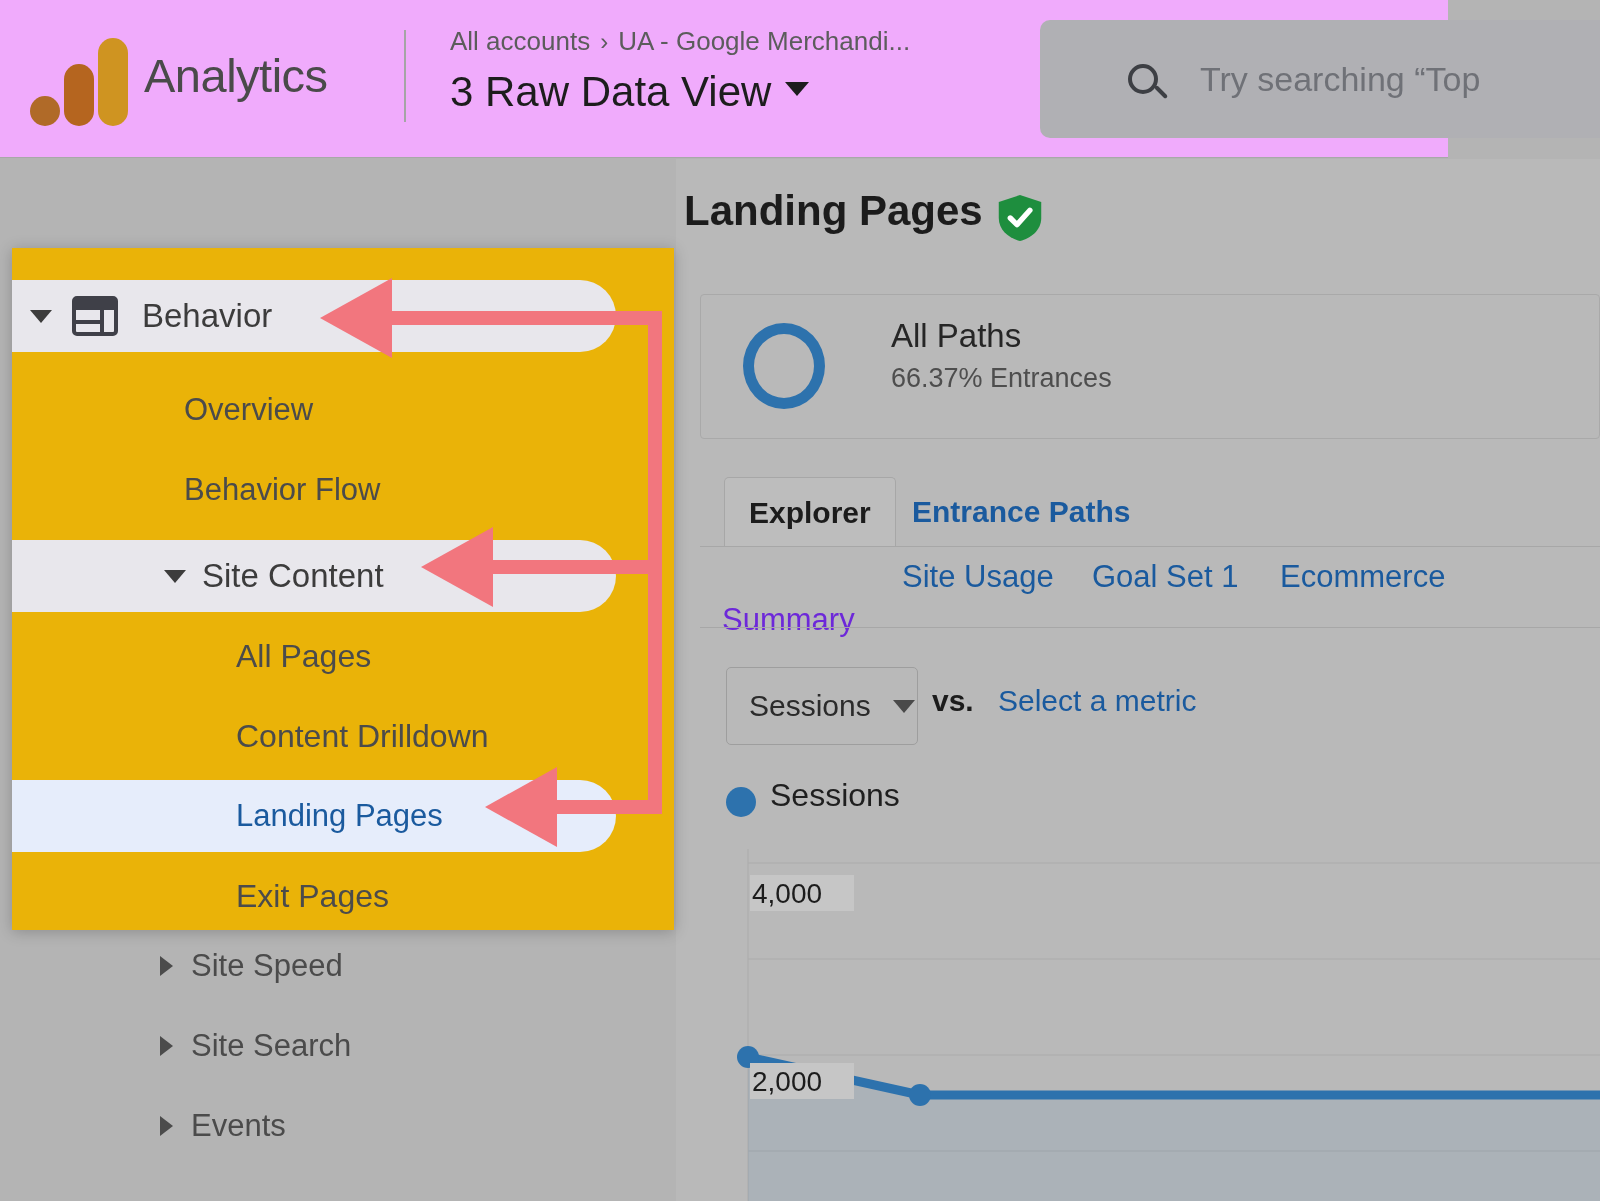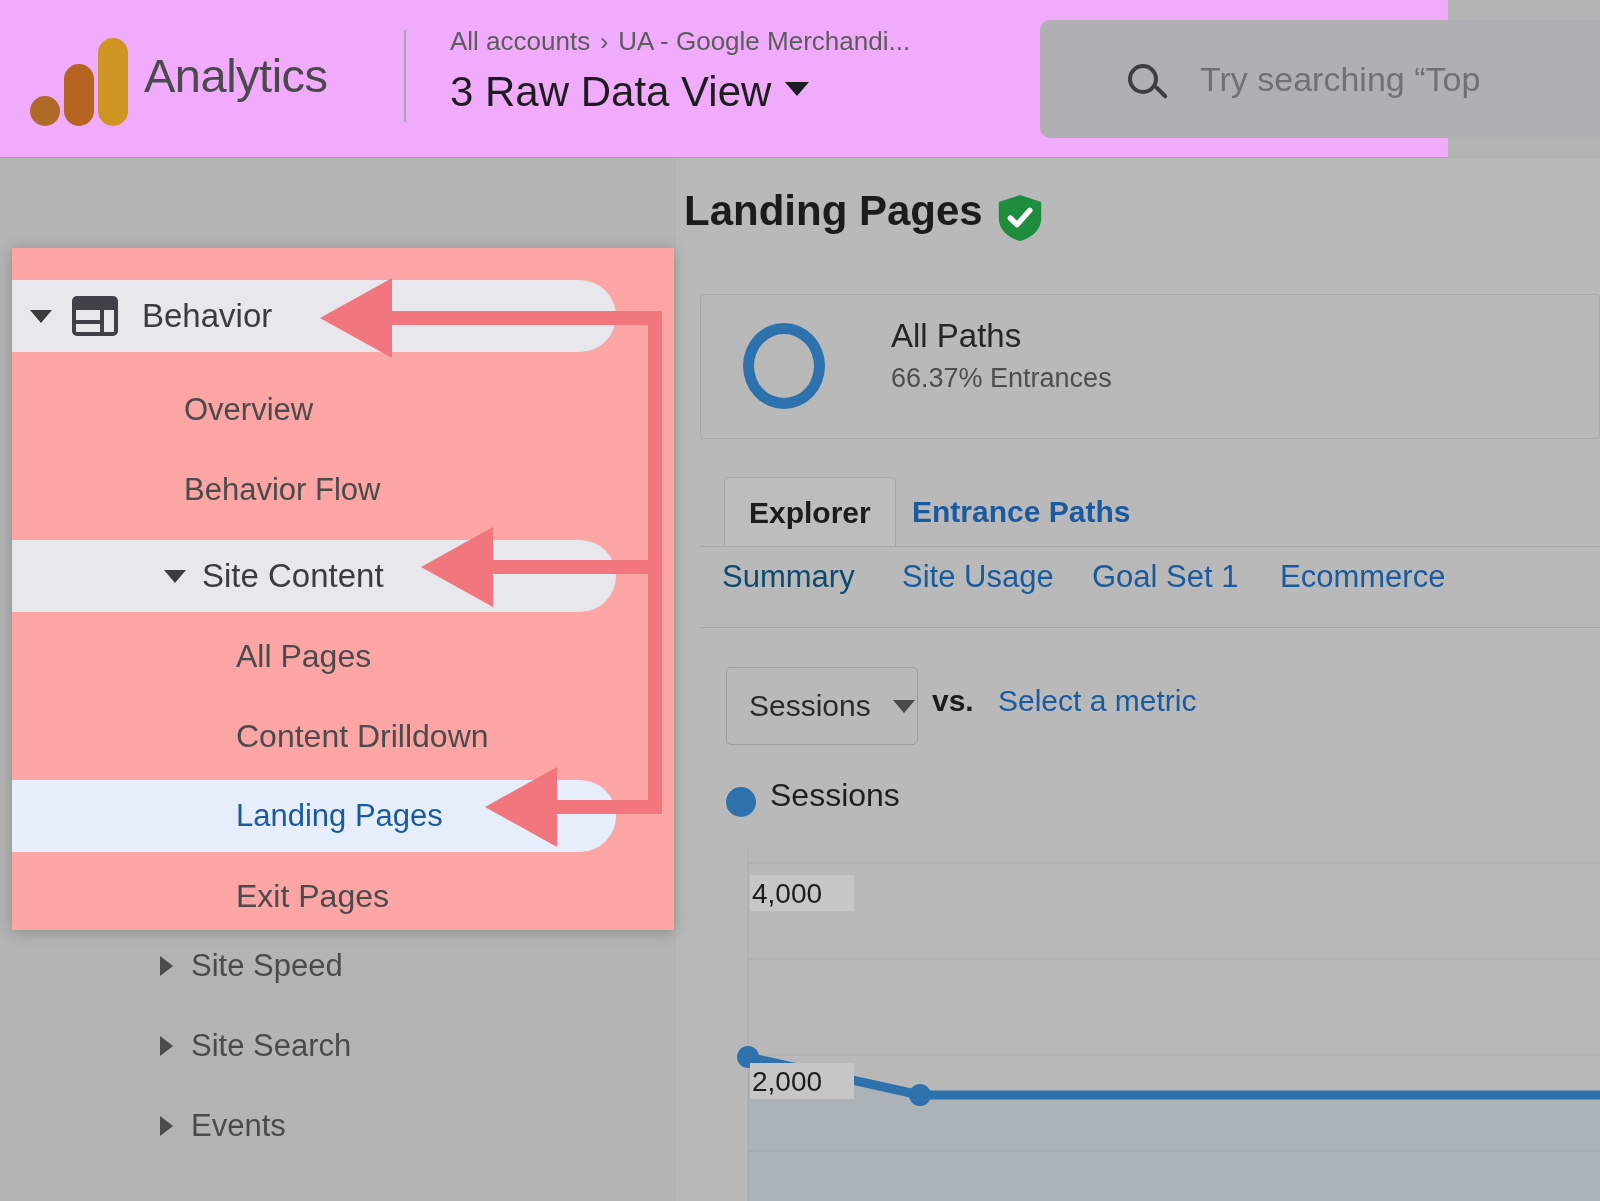--- a/index.html
+++ b/index.html
@@ -126,21 +126,21 @@
   #tab-explorer {
     left: 24px; padding: 0 24px;
     border: 1px solid #a7a7a7; border-bottom: none;
     border-top-left-radius: 5px; border-top-right-radius: 5px;
     background: #bdbdbd; color: #1c1c1c; font-weight: bold;
   }
   #tab-entrance { left: 212px; color: #1a5a9e; font-weight: bold; }
 
   #subtabs { position: absolute; left: 24px; top: 400px; height: 56px; }
   .subtab { position: absolute; top: 0; font-size: 31px; white-space: nowrap; }
-  #sub-summary   { left: 22px;  color: #0c4a6e; }
+  #sub-summary   { left: 22px;  color: #6d28d9; margin-top: 43px; }
   #sub-siteusage { left: 202px; color: #1a5a9e; }
   #sub-goalset   { left: 392px; color: #1a5a9e; }
   #sub-ecommerce { left: 580px; color: #1a5a9e; }
   #subtab-underline { position: absolute; left: 24px; top: 468px; width: 900px; height: 1px; background: #a7a7a7; }
 
   
   #metric-select {
     position: absolute; left: 50px; top: 508px; width: 192px; height: 78px;
     border: 1px solid #9e9e9e; border-radius: 5px;
     display: flex; align-items: center;
@@ -160,21 +160,21 @@
 
   
   #chart { position: absolute; left: 24px; top: 690px; width: 900px; height: 352px; overflow: hidden; }
   #chart svg { display: block; }
   .ylabel { font-size: 28px; fill: #1c1c1c; font-family: "Liberation Sans", sans-serif; }
   .ylabel-bg { fill: #c6c6c6; }
 
   
   #popup {
     position: absolute; left: 12px; top: 248px; width: 662px; height: 682px;
-    background: #fca5a5;
+    background: #eab308;
     box-shadow: 0 2px 14px rgba(0,0,0,0.22);
   }
   .pitem { position: absolute; left: 0; width: 662px; height: 80px; display: flex; align-items: center; }
   .pill {
     position: absolute; left: 0; top: 4px; height: 72px; width: 604px;
     border-top-right-radius: 36px; border-bottom-right-radius: 36px;
   }
   .pill-grey { background: #e8e7ec; }
   .pill-blue { background: #e6edfb; }
   .pitem .content { position: relative; display: flex; align-items: center; width: 100%; }

